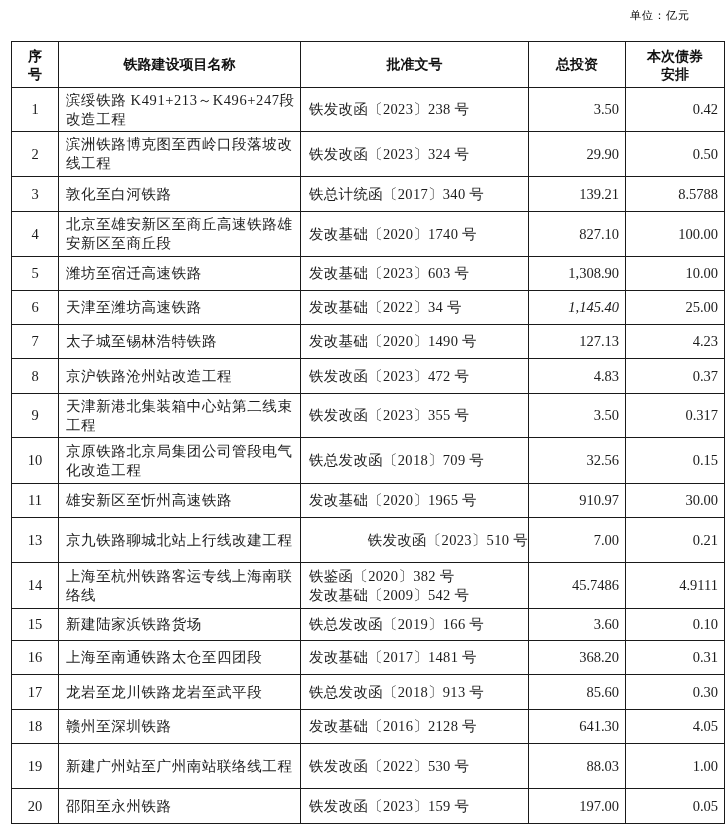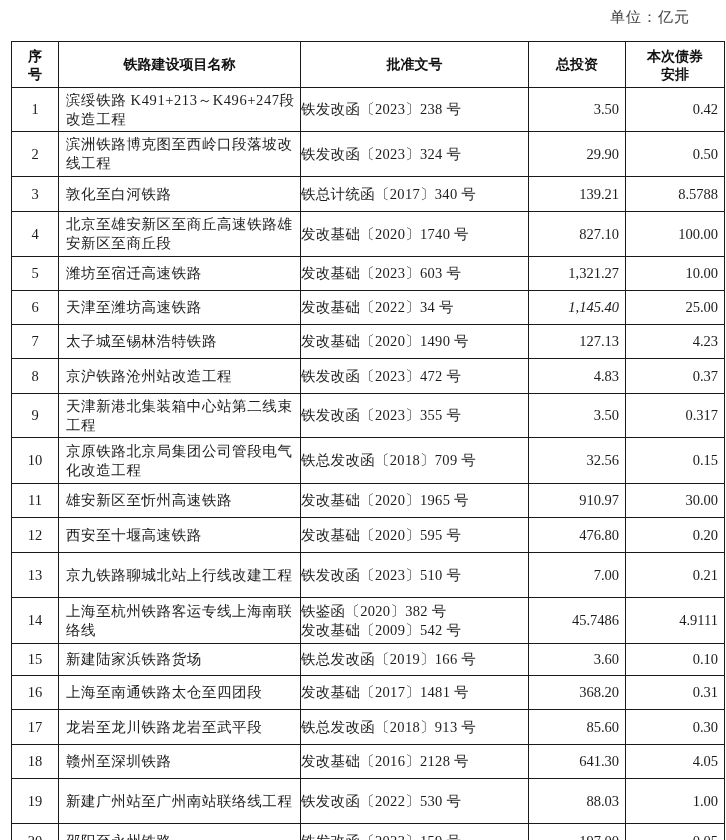--- a/index.html
+++ b/index.html
@@ -1,24 +1,24 @@
 <!DOCTYPE html>
 <html><head>
 <meta charset="utf-8">
 <style>
   html, body { margin:0; padding:0; background:#ffffff; }
   body { width:726px; height:840px; overflow:hidden; position:relative;
          font-family: "Liberation Serif", "DejaVu Serif", serif; color:#1c1c1c; }
-  .unit { position:absolute; right:36px; top:8px; font-size:15px; color:#404040; letter-spacing:1px;margin-left:36px; }
+  .unit { position:absolute; right:36px; top:8px; font-size:11px; color:#000000; letter-spacing:1px;margin-left:36px; }
   table { position:absolute; left:11px; top:41px; border-collapse:collapse; table-layout:fixed; width:713px; }
   th, td { border:1.3px solid #1a1a1a; padding:0; font-size:14.5px; line-height:19px; }
   th { font-family: "DejaVu Sans", "Liberation Sans", sans-serif; font-weight:bold; font-size:14px; text-align:center; height:45px; color:#111; }
   td.seq { text-align:center; }
   td.name { padding-left:7px; padding-right:4px; text-align:left; letter-spacing:0.6px; }
-  td.doc { padding-left:0; text-align:left; letter-spacing:0.3px; }
+  td.doc { padding-left:8px; text-align:left; letter-spacing:0.3px; }
   td.num { text-align:right; padding-right:6px; }
 </style>
 </head>
 <body>
 
 <div class="unit">单位：亿元</div>
 
 <table>
   <colgroup>
     <col style="width:47px">
@@ -66,21 +66,21 @@
     <td class="seq" style="height: 44px;">4</td>
     <td class="name" style="height: 44px;">北京至雄安新区至商丘高速铁路雄安新区至商丘段</td>
     <td class="doc" style="height: 44px; white-space: pre-line;">发改基础〔2020〕1740 号</td>
     <td class="num" style="height: 44px;">827.10</td>
     <td class="num" style="height: 44px;">100.00</td>
   </tr>
       <tr>
     <td class="seq" style="height: 33px;">5</td>
     <td class="name" style="height: 33px;">潍坊至宿迁高速铁路</td>
     <td class="doc" style="height: 33px; white-space: pre-line;">发改基础〔2023〕603 号</td>
-    <td class="num" style="height: 33px;">1,321.27</td>
+    <td class="num" style="height: 33px;">1,308.90</td>
     <td class="num" style="height: 33px;">10.00</td>
   </tr>
       <tr>
     <td class="seq" style="height: 33px;">6</td>
     <td class="name" style="height: 33px;">天津至潍坊高速铁路</td>
     <td class="doc" style="height: 33px; white-space: pre-line;">发改基础〔2022〕34 号</td>
     <td class="num" style="height: 33px; font-style: italic;">1,145.40</td>
     <td class="num" style="height: 33px;">25.00</td>
   </tr>
       <tr>
@@ -112,30 +112,23 @@
     <td class="num" style="height: 45px;">0.15</td>
   </tr>
       <tr>
     <td class="seq" style="height: 33px;">11</td>
     <td class="name" style="height: 33px;">雄安新区至忻州高速铁路</td>
     <td class="doc" style="height: 33px; white-space: pre-line;">发改基础〔2020〕1965 号</td>
     <td class="num" style="height: 33px;">910.97</td>
     <td class="num" style="height: 33px;">30.00</td>
   </tr>
       <tr>
-    <td class="seq" style="height: 34px;">12</td>
-    <td class="name" style="height: 34px;">西安至十堰高速铁路</td>
-    <td class="doc" style="height: 34px; white-space: pre-line;">发改基础〔2020〕595 号</td>
-    <td class="num" style="height: 34px;">476.80</td>
-    <td class="num" style="height: 34px;">0.20</td>
-  </tr>
-      <tr>
     <td class="seq" style="height: 44px;">13</td>
     <td class="name" style="height: 44px;">京九铁路聊城北站上行线改建工程</td>
-    <td class="doc" style="height: 44px; white-space: pre-line;">铁发改函〔2023〕510 号</td>
+    <td class="doc" style="height: 44px; white-space: pre-line; text-align: right;">铁发改函〔2023〕510 号</td>
     <td class="num" style="height: 44px;">7.00</td>
     <td class="num" style="height: 44px;">0.21</td>
   </tr>
       <tr>
     <td class="seq" style="height: 45px;">14</td>
     <td class="name" style="height: 45px; margin-top: 16px;">上海至杭州铁路客运专线上海南联络线</td>
     <td class="doc" style="height: 45px; white-space: pre-line;">铁鉴函〔2020〕382 号
 发改基础〔2009〕542 号</td>
     <td class="num" style="height: 45px;">45.7486</td>
     <td class="num" style="height: 45px;">4.9111</td>

